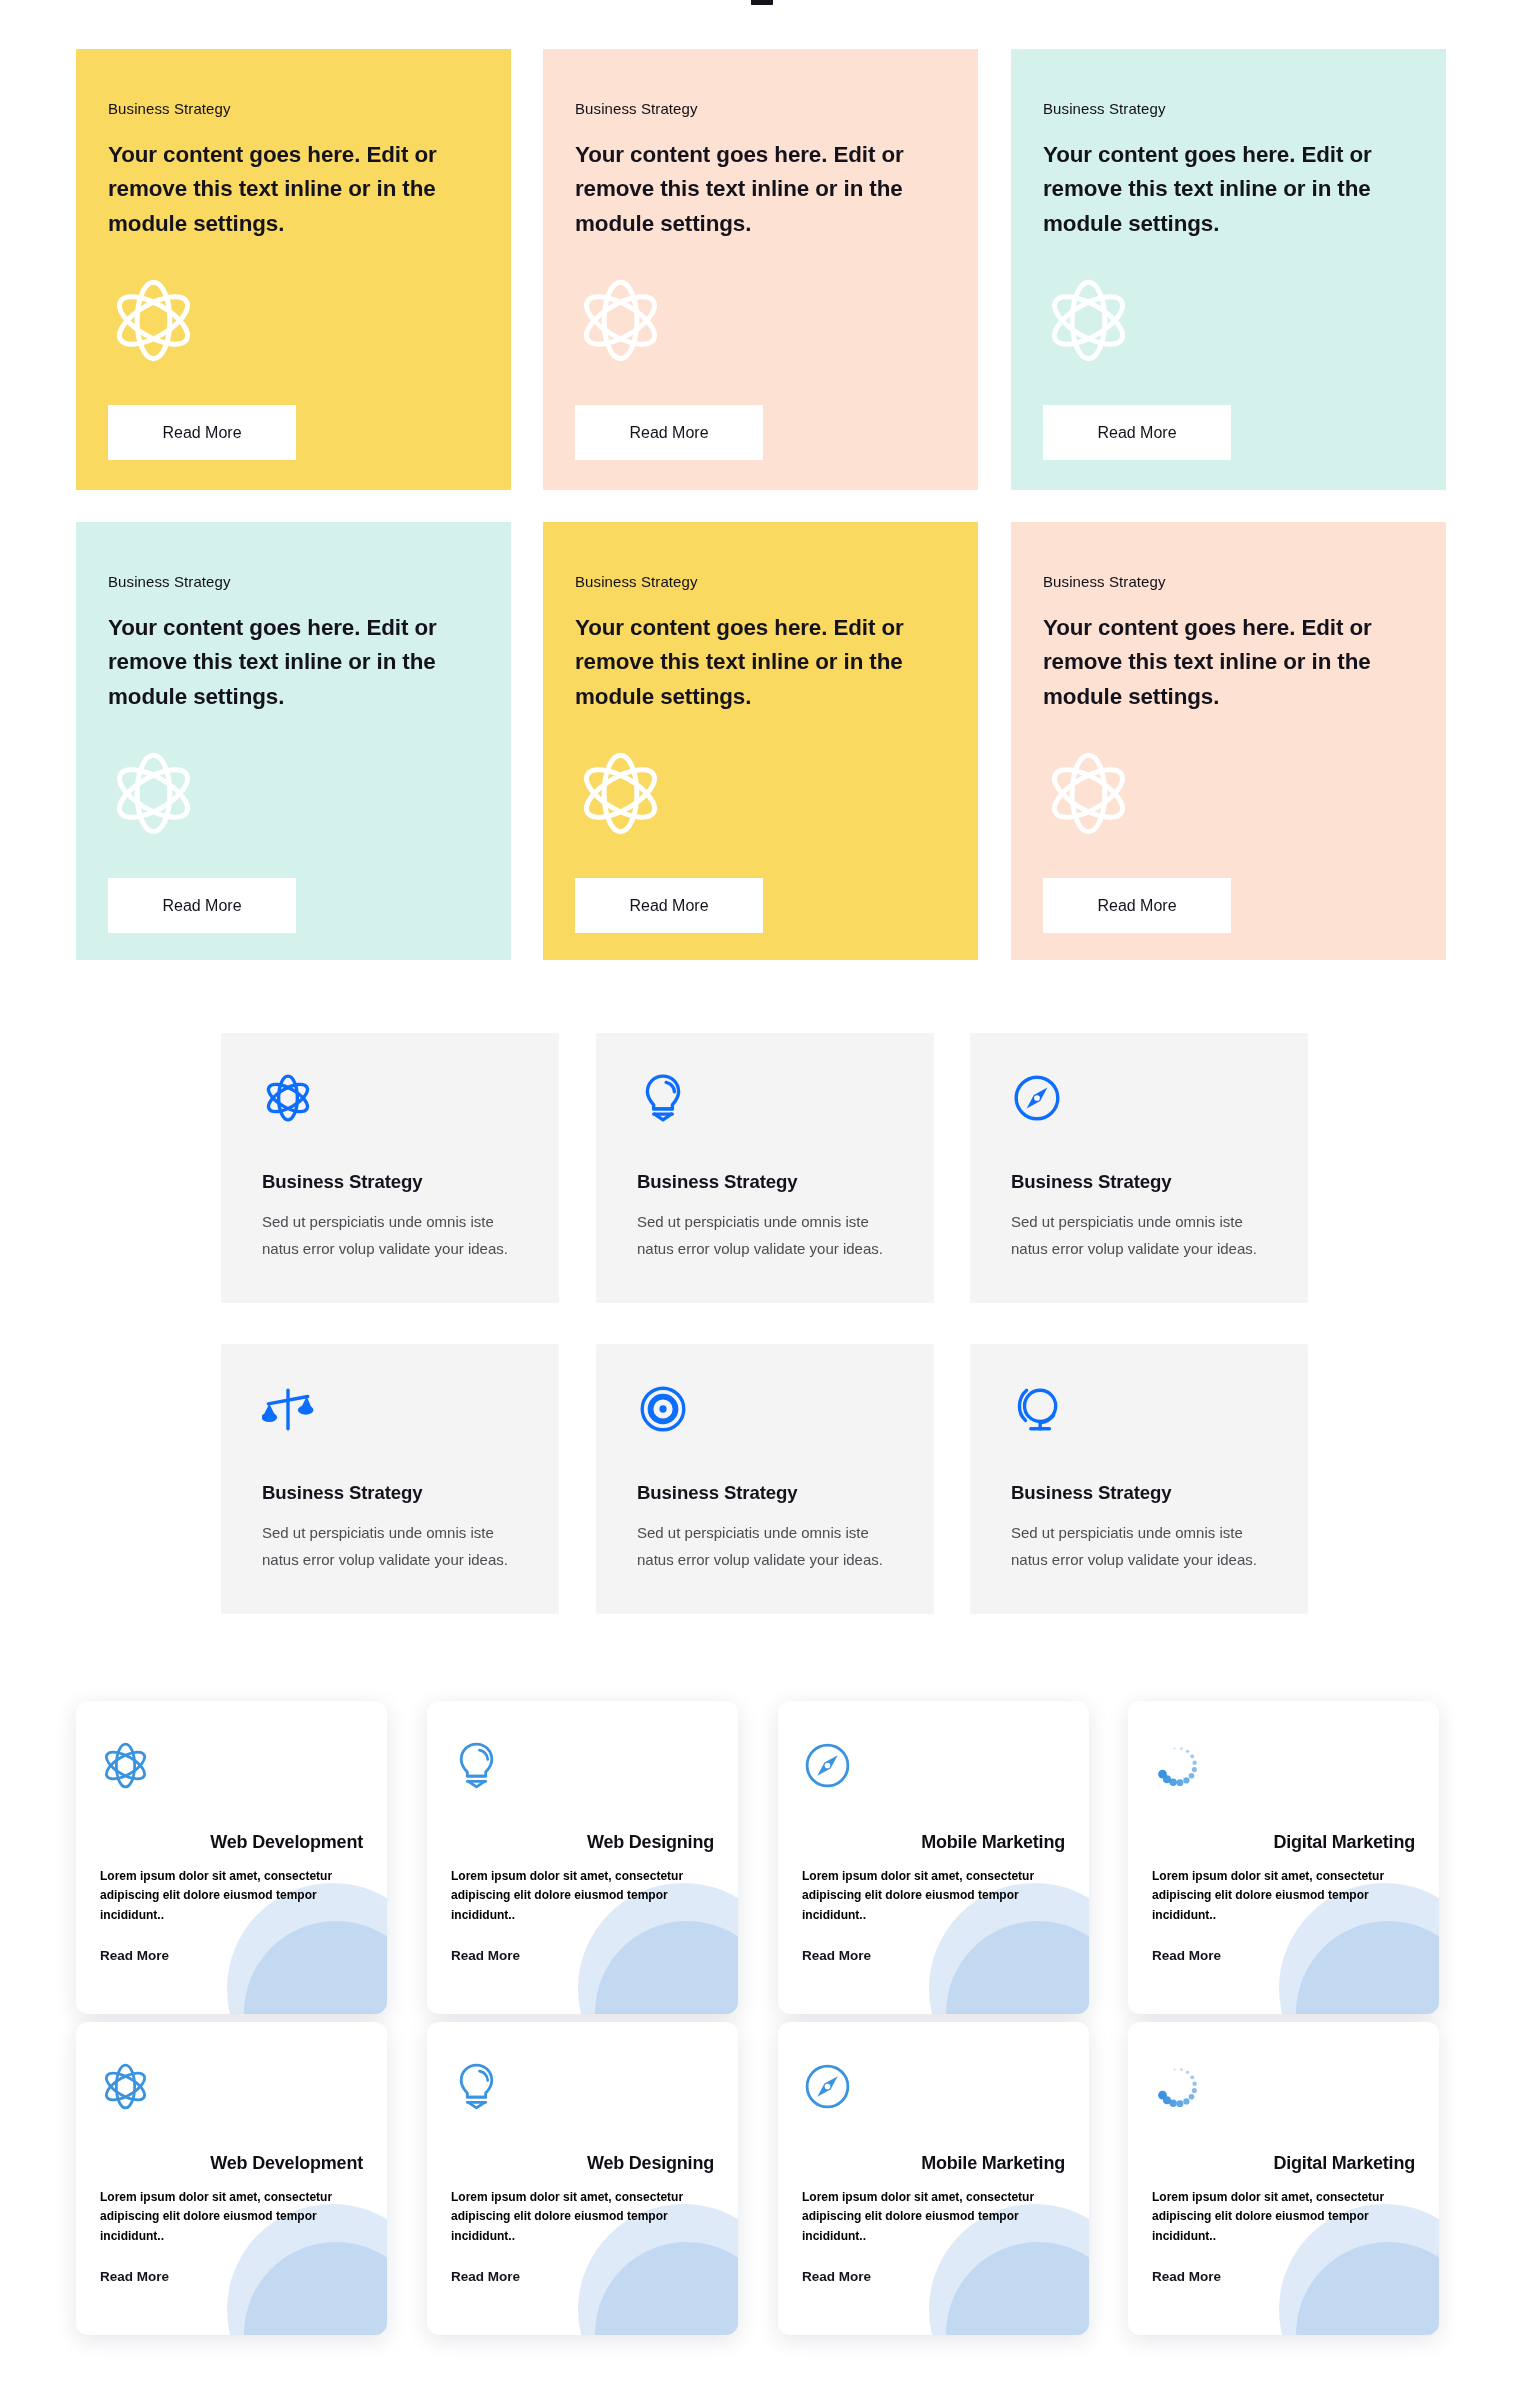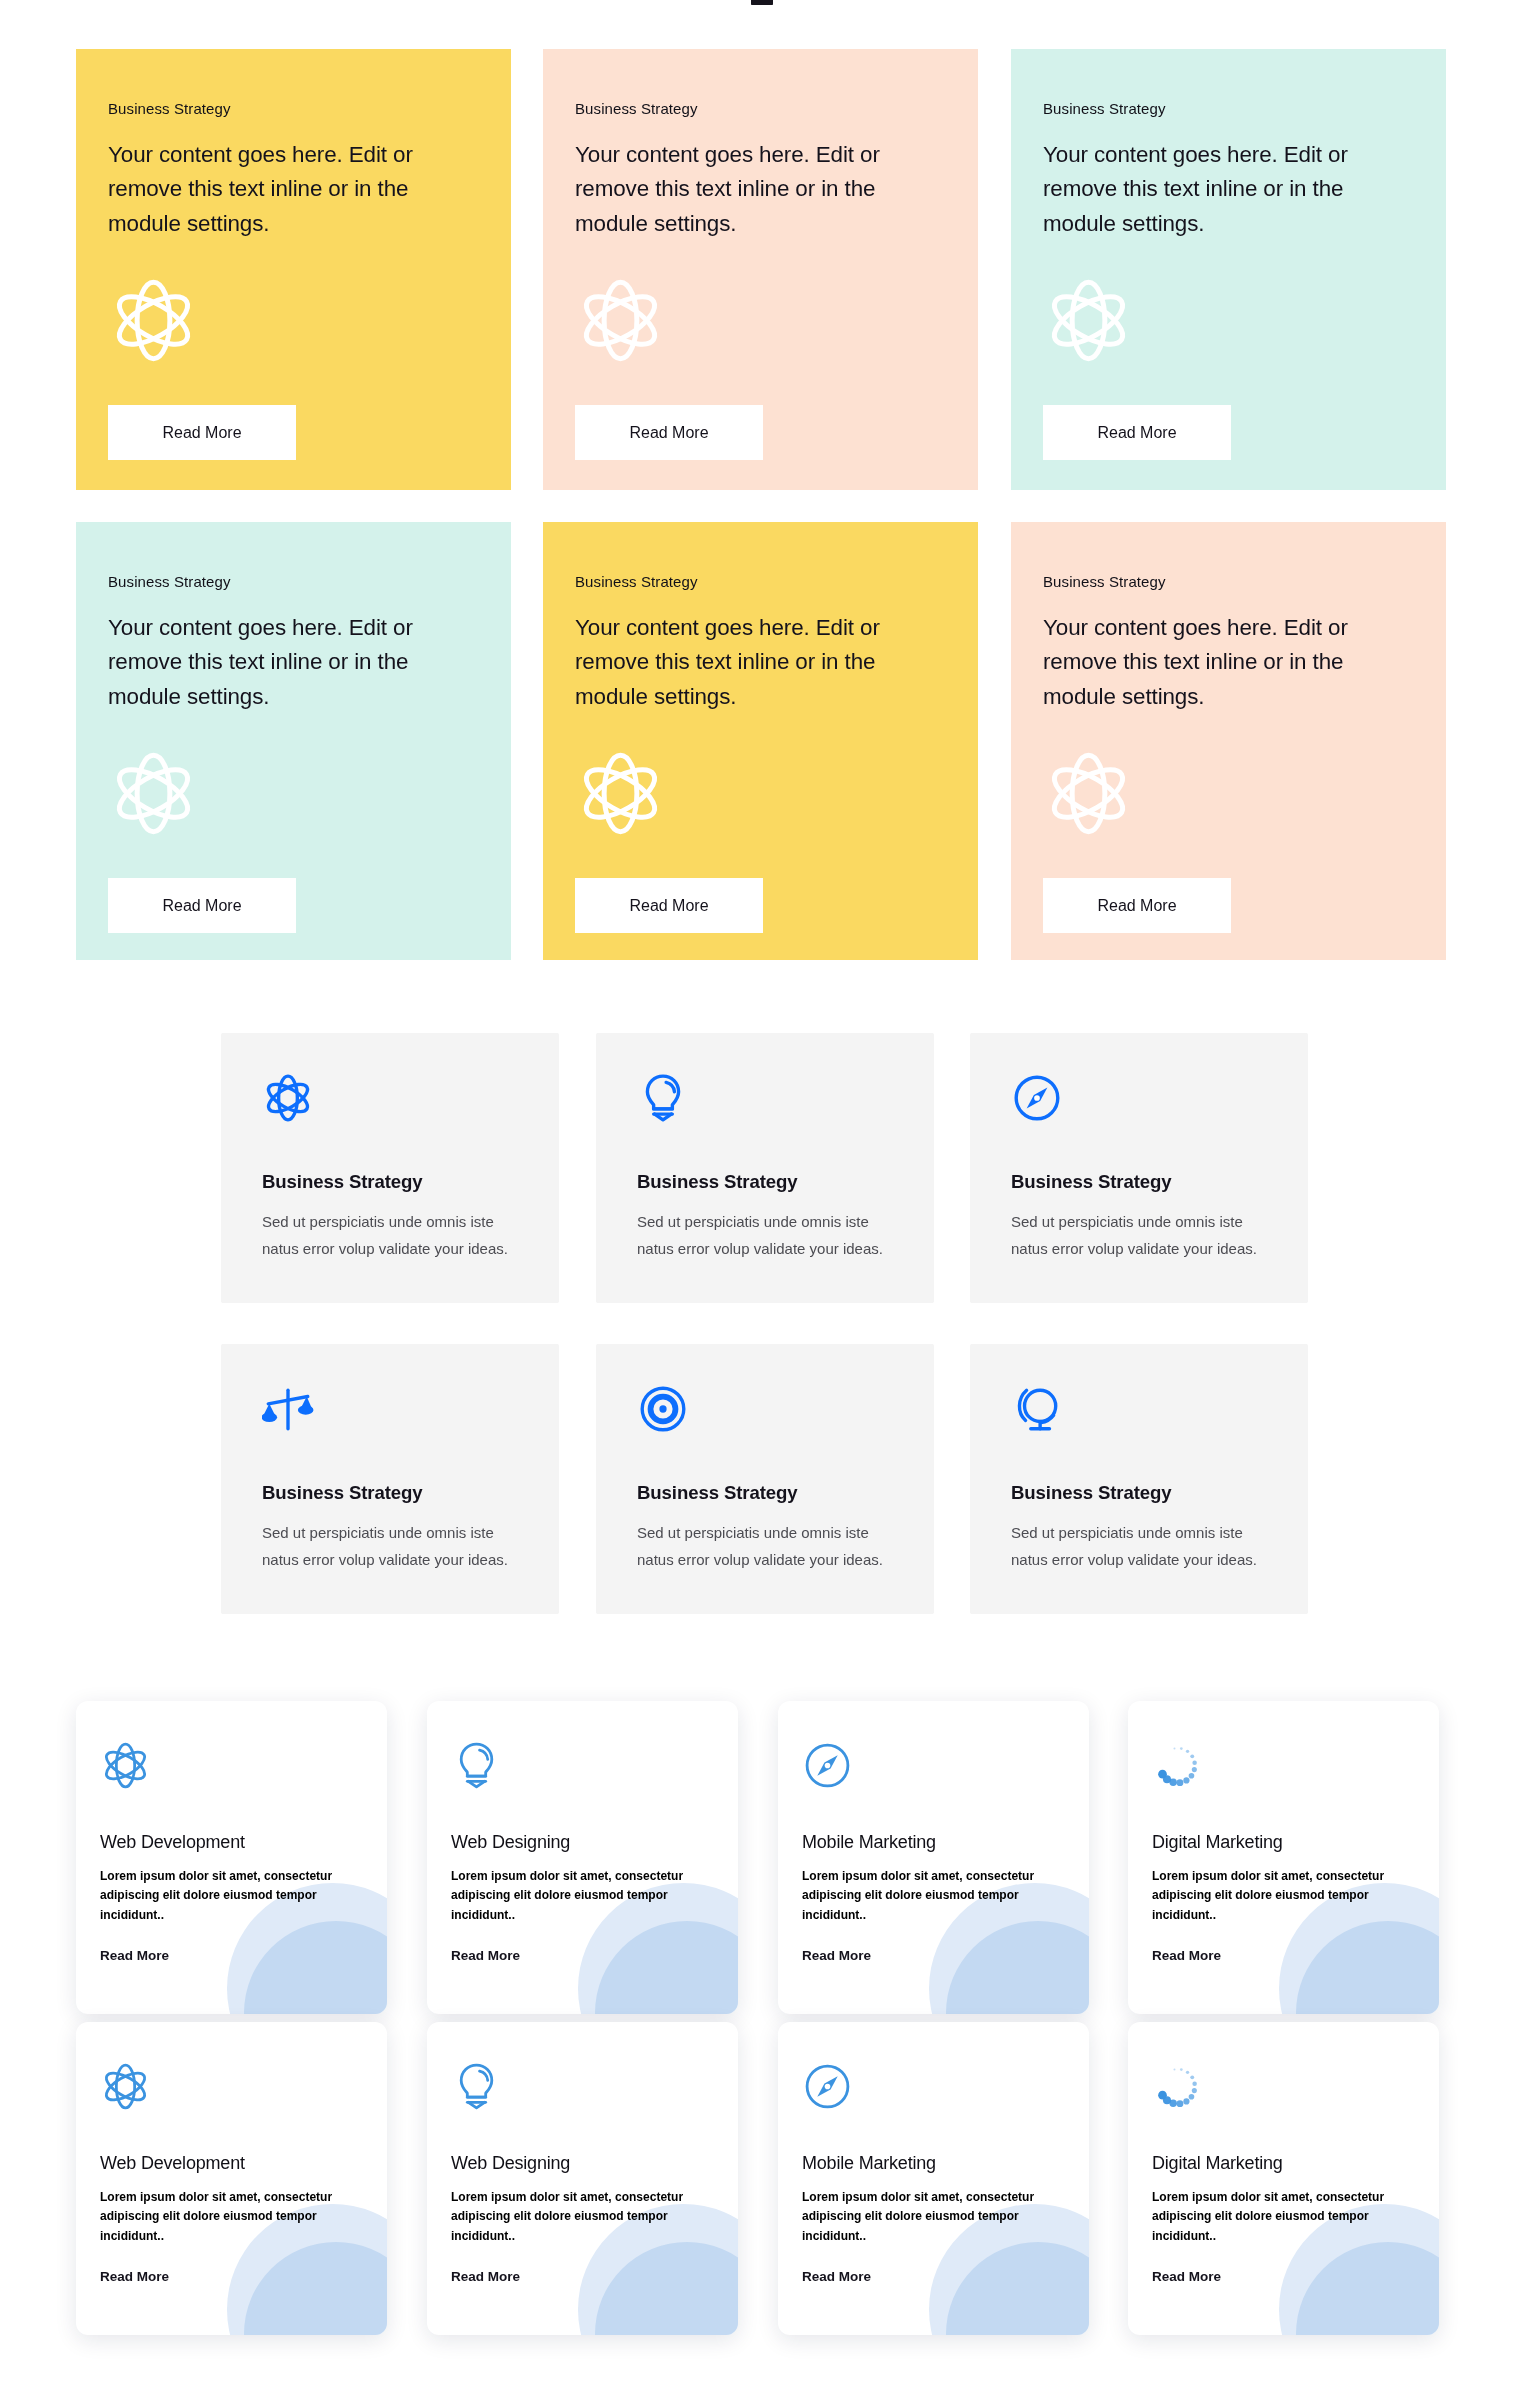--- a/index.html
+++ b/index.html
@@ -15,21 +15,21 @@
   .promo-row { position:absolute; left:76px; width:1370px; }
   .promo-card {
     position:absolute; width:435px; padding:49px 32px 0 32px;
   }
   .promo-eyebrow {
     font-size:15px; font-weight:400; color:#111018;
     letter-spacing:0.1px; line-height:1.4;
   }
   .promo-head {
     margin-top:18.6px;
-    font-size:22.4px; font-weight:400; color:#14121c;
+    font-size:22.4px; font-weight:700; color:#14121c;
     line-height:1.54; letter-spacing:-0.1px;
   }
   .promo-icon { margin-top:34px; width:91px; height:91px; }
   .promo-btn {
     margin-top:39px; display:inline-block;
     background:#ffffff; color:#14121c;
     font-size:16px; font-weight:400;
     padding:18.6px 29px; min-width:188px; text-align:center;
     line-height:1.1; cursor:pointer; border:none;
     font-family:"Liberation Sans", sans-serif;
@@ -65,22 +65,22 @@
     background:#dfeaf8;
   }
   .svc-deco-inner {
     position:absolute; right:-41px; bottom:-91px;
     width:184px; height:184px; border-radius:50%;
     background:#c3d9f2;
   }
   .svc-content { position:relative; z-index:2; }
   .svc-icon { width:51px; height:51px; margin-bottom:41px; }
   .svc-title {
-    font-size:18px; font-weight:400; color:#100f16;
-    letter-spacing:-0.2px; margin-bottom:13.5px;
+    font-size:18px; font-weight:700; color:#100f16;
+    letter-spacing:-0.2px; margin-bottom:13.5px;text-align:right;
   }
   .svc-desc {
     font-size:12px; font-weight:700; color:#000000;
     line-height:1.66; margin-bottom:22px;
   }
   .svc-more {
     font-size:13.5px; font-weight:700; color:#14121c;
     cursor:pointer; display:inline-block;
   }
 

